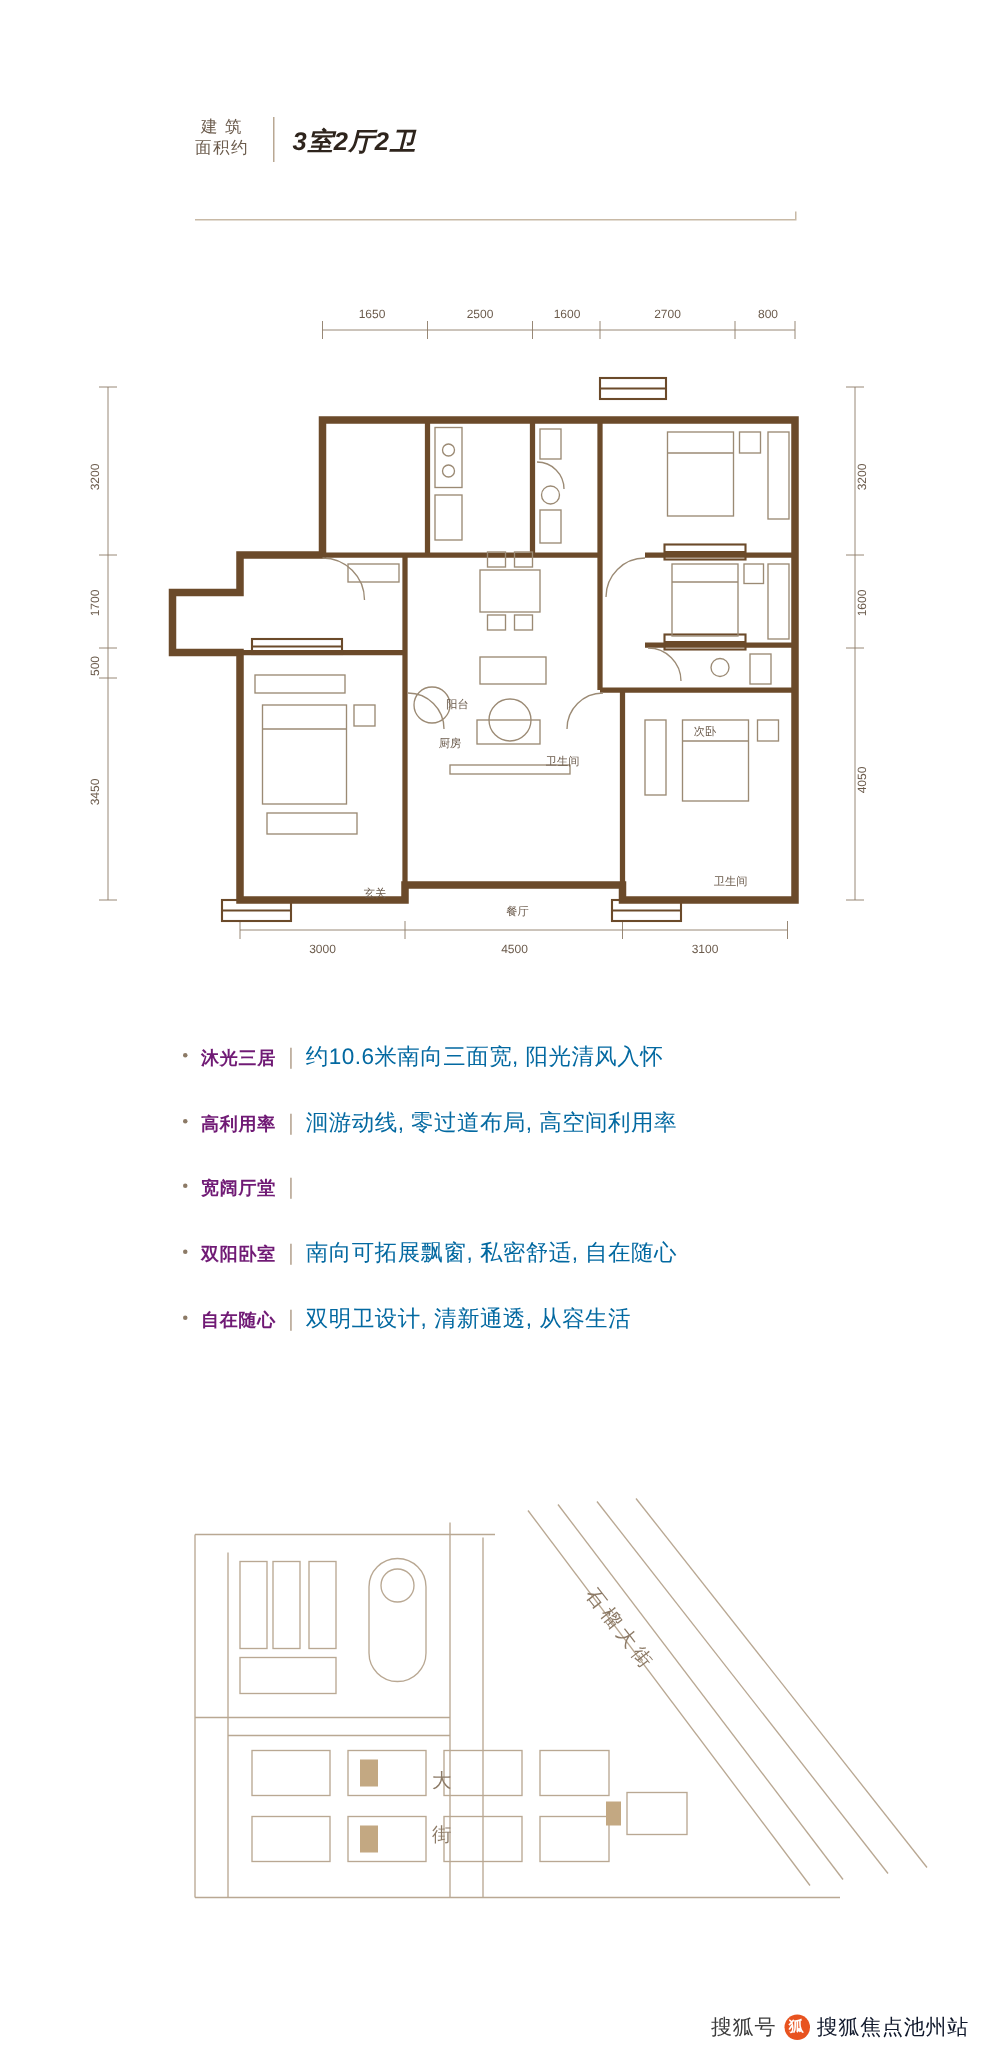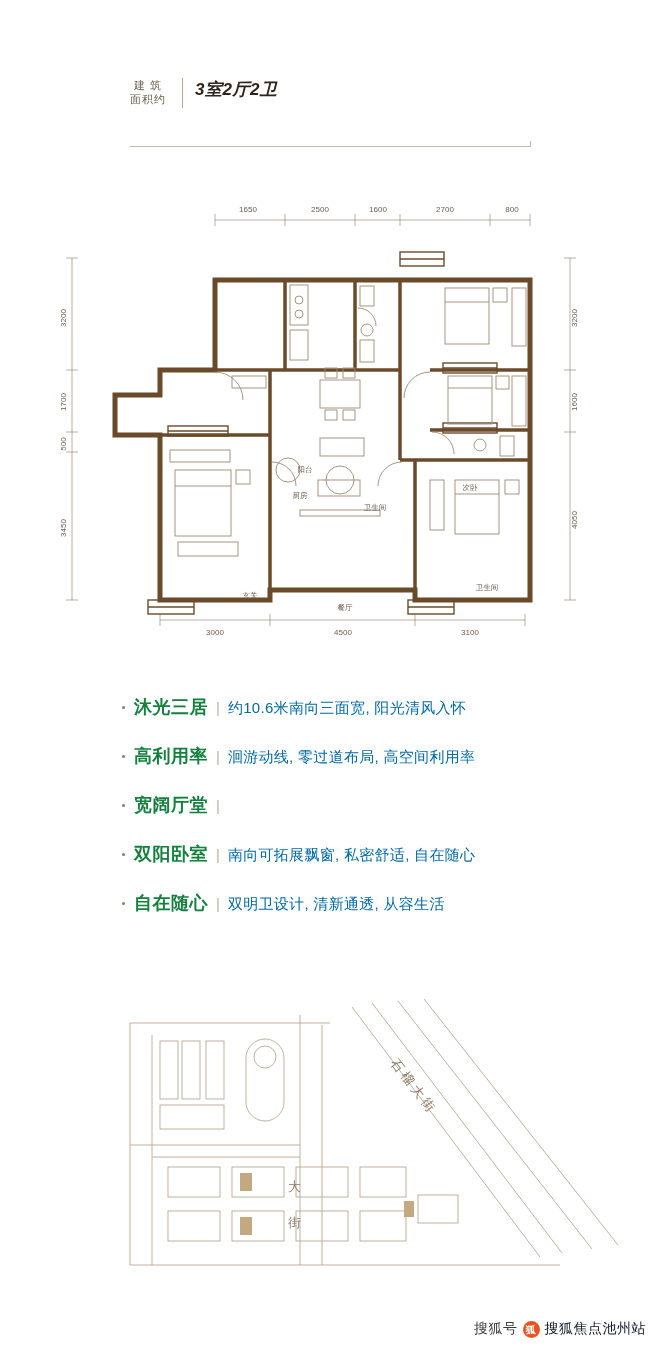--- a/index.html
+++ b/index.html
@@ -21,21 +21,21 @@
     position: absolute;
     left: 0; top: 0;
     width: 660px;
     height: 160px;
   }
   .header-inner {
     position: absolute;
     left: 130px;
     top: 78px;
     display: flex;
-    align-items: flex-start;
+    align-items: flex-end;
   }
   .area-label {
     font-size: 11px;
     line-height: 14px;
     color: #6b5b4c;
     letter-spacing: 1px;
     margin-right: 4px;
     padding-bottom: 6px;
     text-align: center;
   }
@@ -110,23 +110,23 @@
     width: 3px;
     height: 3px;
     background: #8c7a66;
     border-radius: 50%;
     margin-right: 9px;
     position: relative;
     top: -4px;
     flex: none;
   }
   .feat-title {
-    font-size: 18px;
+    font-size: 12px;
     font-weight: bold;
-    color: #15803d;
+    color: #701a75;
     letter-spacing: 0.5px;
     white-space: nowrap;
   }
   .feat-sep {
     color: #bfb0a0;
     margin: 0 8px;
     font-size: 15px;
   }
   .feat-desc {
     font-size: 15px;
@@ -141,23 +141,23 @@
     left: 0;
     top: 995px;
     width: 660px;
     height: 300px;
   }
 
   
   .watermark {
     position: absolute;
     right: 14px;
-    bottom: 28px;
+    bottom: 5px;
     display: flex;
-    align-items: flex-end;
+    align-items: flex-start;
     font-size: 14px;
     color: #3b3b3b;
     letter-spacing: 0.5px;
   }
   .wm-logo {
     width: 17px;
     height: 17px;
     border-radius: 50%;
     background: #e8531f;
     color: #fff;

